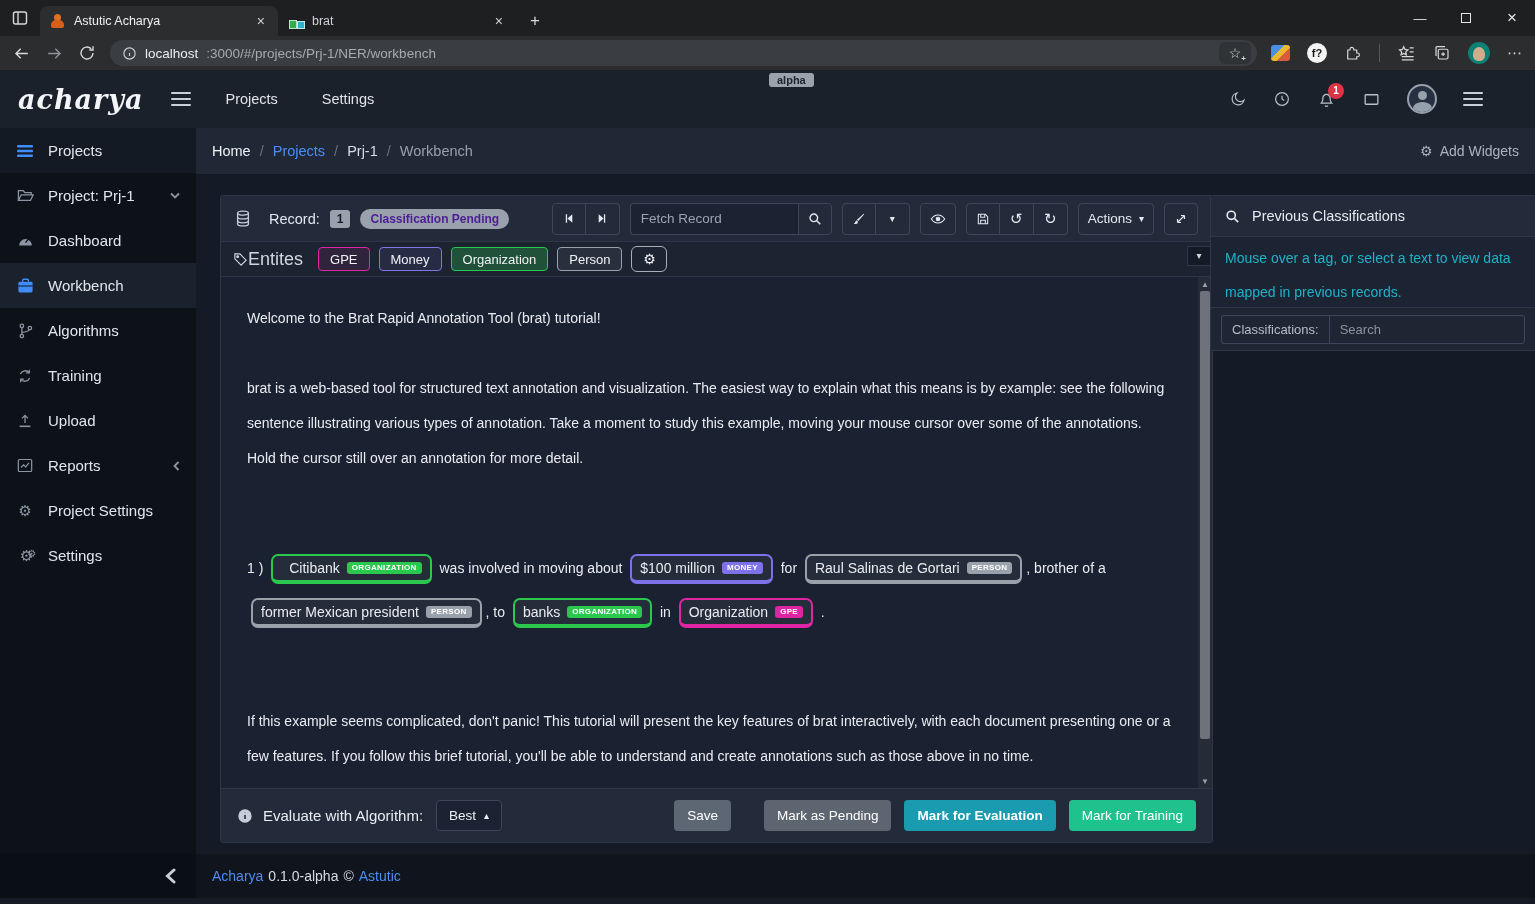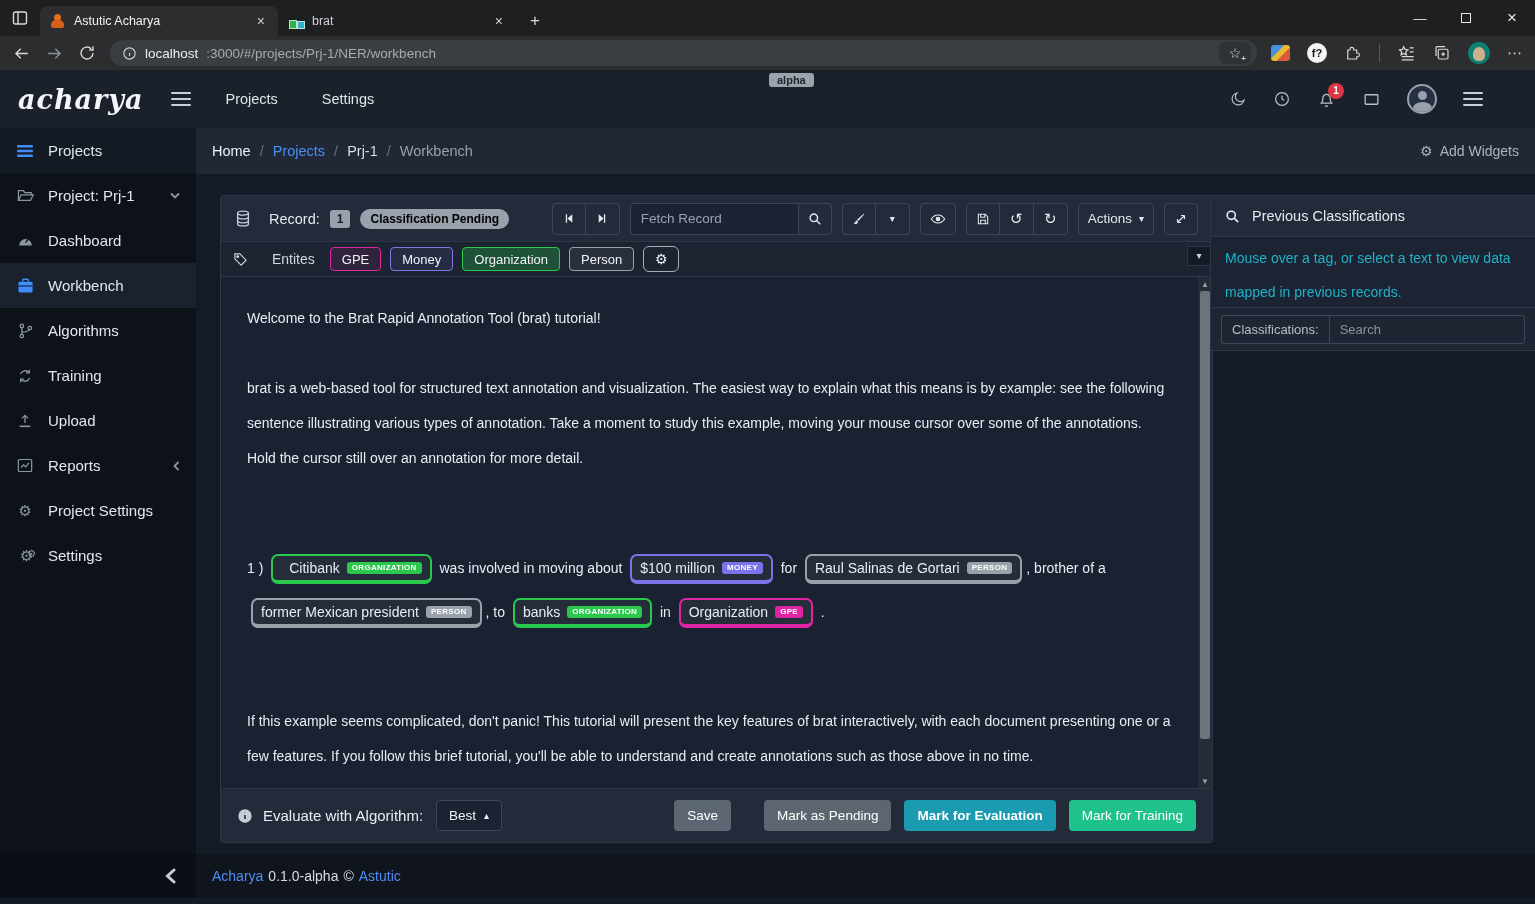--- a/index.html
+++ b/index.html
@@ -77,35 +77,35 @@
   .add-widgets{margin-left:auto;display:flex;align-items:center;gap:7px;color:#aab3c0;font-size:14px;}
   .gear-glyph{font-size:14px;line-height:1;color:#aab3c0;}
 
   .content{flex:1;position:relative;background:#151b26;}
 
   
   .card{position:absolute;left:24px;top:21px;width:993px;height:648px;display:flex;flex-direction:column;border:1px solid #2e3747;border-radius:3px;overflow:hidden;}
   .card-toolbar{height:45px;background:#232b3a;display:flex;align-items:center;padding:0 14px;gap:10px;flex:none;}
   .rec-label{color:#e2e7ef;font-size:14.5px;margin-left:8px;}
   .badge-num{background:#99a2ac;color:#141b26;font-size:12px;font-weight:bold;border-radius:3px;padding:2px 7px;}
-  .badge-status{background:#99a2ac;color:#000000;font-size:12px;font-weight:bold;border-radius:10px;padding:3px 10px;}
+  .badge-status{background:#99a2ac;color:#4c1d95;font-size:12px;font-weight:bold;border-radius:10px;padding:3px 10px;}
   .tb-right{margin-left:auto;display:flex;align-items:center;gap:10px;}
   .btn-group{display:flex;}
   .tbtn{height:32px;min-width:34px;display:flex;align-items:center;justify-content:center;border:1px solid #3e4759;color:#e4e8ef;padding:0 9px;font-size:13.5px;background:transparent;gap:7px;}
   .btn-group .tbtn+.tbtn{border-left:none;}
   .btn-group .tbtn:first-child{border-radius:4px 0 0 4px;}
   .btn-group .tbtn:last-child{border-radius:0 4px 4px 0;}
   .btn-group .tbtn:only-child{border-radius:4px;}
   .fetch-input{height:32px;width:168px;background:#1b2332;border:1px solid #3e4759;border-right:none;border-radius:4px 0 0 4px;color:#e4e8ef;font-size:13.5px;padding:0 10px;outline:none;}
   .fetch-input::placeholder{color:#9aa4b1;}
   .glyph{font-size:15px;line-height:1;}
   .caret{font-size:10px;line-height:1;}
 
   .entities-row{height:36px;background:#1c2431;border-top:1px solid #2e3747;border-bottom:1px solid #2e3747;display:flex;align-items:center;padding:0 12px;gap:9px;flex:none;position:relative;}
-  .ent-label{color:#cfd6e0;font-size:14px;margin-right:6px;display:flex;align-items:center;gap:24px;justify-content:flex-end;}
+  .ent-label{color:#cfd6e0;font-size:18px;margin-right:6px;display:flex;align-items:center;gap:0;justify-content:flex-end;}
   .tag-pill{height:24px;display:flex;align-items:center;padding:0 11px;border:1px solid;border-radius:4px;color:#f0f2f6;font-size:13px;}
   .gear-btn{height:26px;width:36px;border:1px solid #a7afba;border-radius:6px;display:flex;align-items:center;justify-content:center;color:#f0f2f6;}
   .row-caret{position:absolute;right:1px;top:4px;width:24px;height:20px;background:#141b26;border:1px solid #2e3747;display:flex;align-items:center;justify-content:center;color:#cfd6e0;}
 
   .doc-wrap{flex:1;position:relative;background:#1a2130;min-height:0;}
   .doc{position:absolute;inset:0;right:14px;padding:24px 26px;color:#e9ecf2;font-size:14px;line-height:35px;overflow:hidden;}
   .doc p.p1{margin-bottom:35px;}
   .doc p.p2{margin-bottom:70px;}
   .doc-sentence{margin-bottom:70px;line-height:44px;}
   .ent{display:inline-flex;align-items:center;border:2px solid;border-bottom-width:4px;border-radius:7px;padding:0 8px;margin:0 4px;background:rgba(255,255,255,0.05);line-height:24px;vertical-align:middle;}

